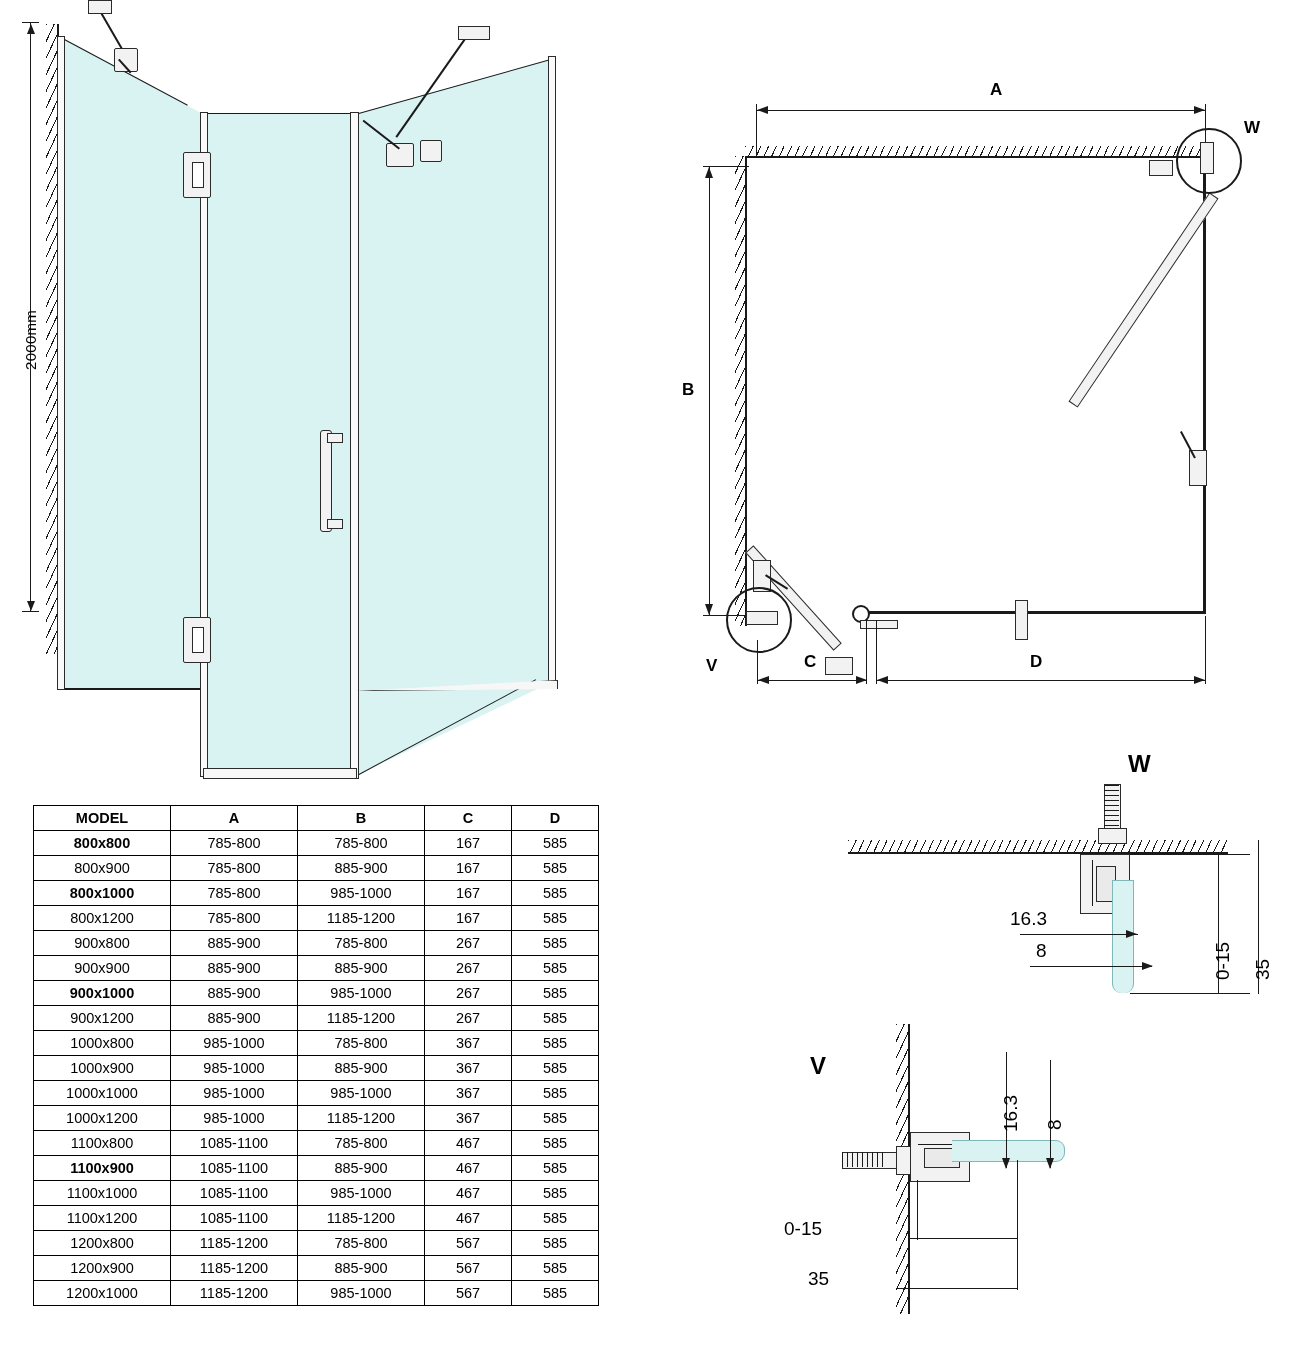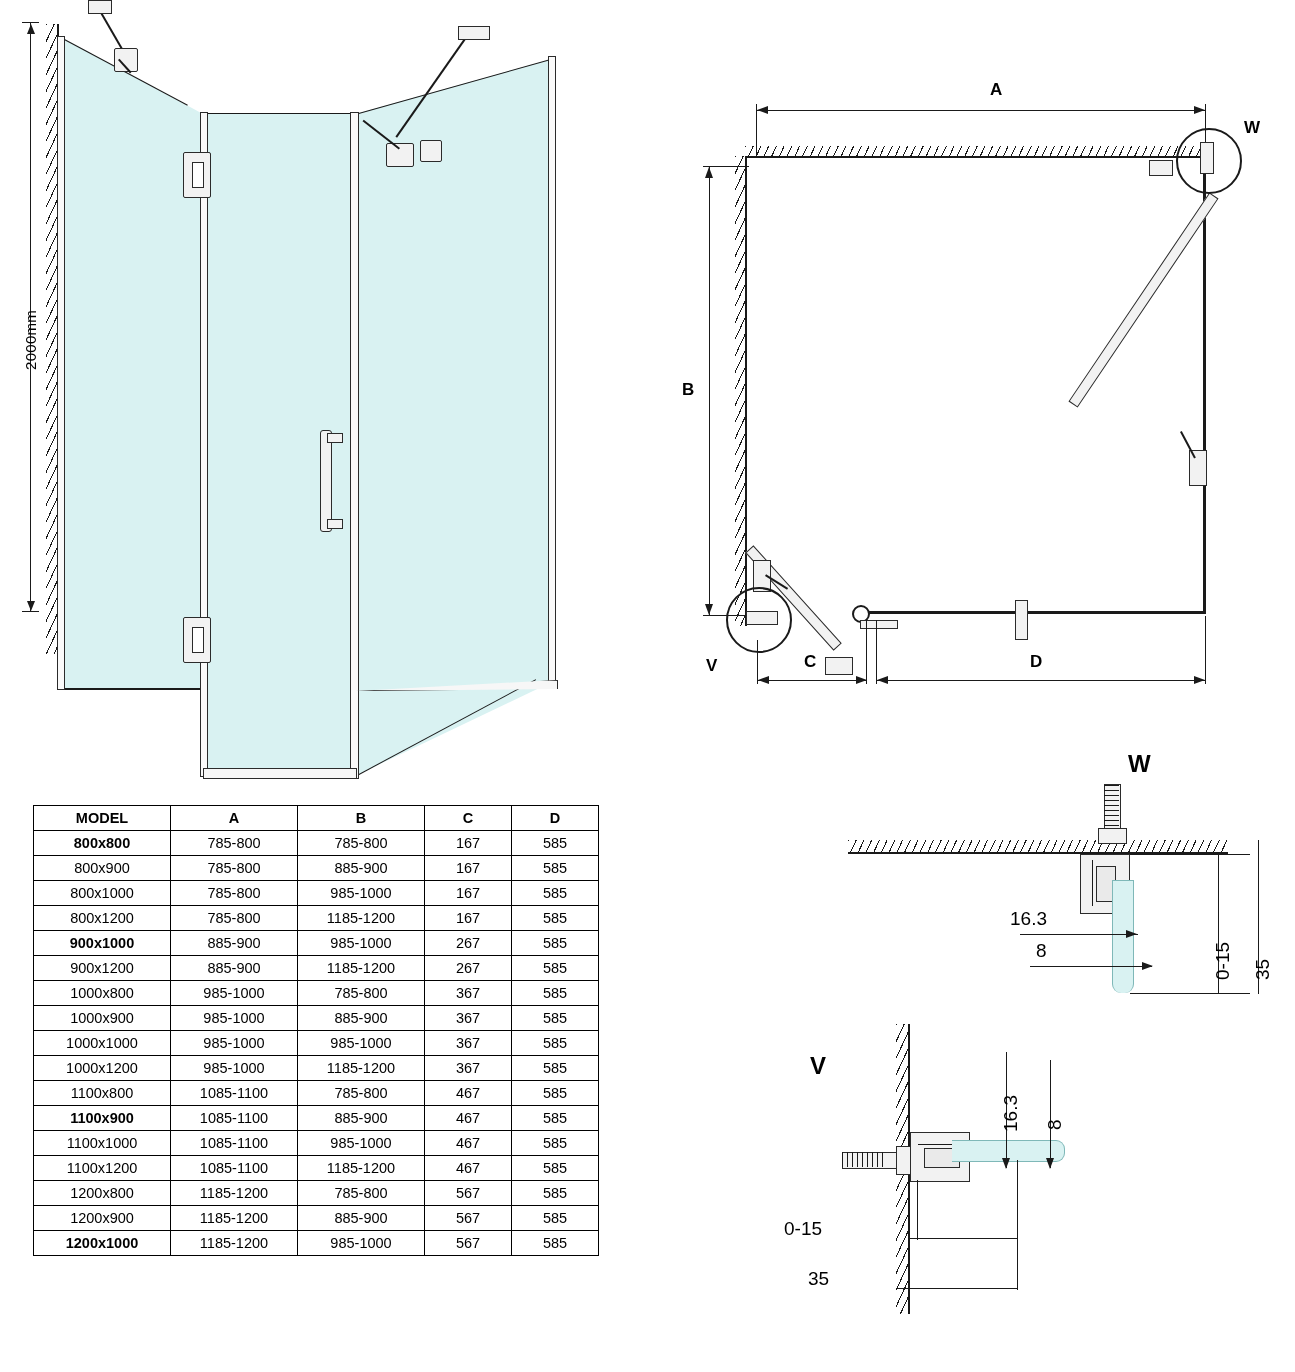--- a/index.html
+++ b/index.html
@@ -267,31 +267,45 @@
           <td>585</td>
         </tr>
         <tr>
           <td style="font-weight: normal;">800x900</td>
           <td>785-800</td>
           <td>885-900</td>
           <td>167</td>
           <td>585</td>
         </tr>
         <tr>
-          <td style="font-weight: normal;">800x1000</td>
+          <td style="font-weight: bold;">800x1000</td>
           <td>785-800</td>
           <td>985-1000</td>
           <td>167</td>
           <td>585</td>
         </tr>
         <tr>
           <td style="font-weight: normal;">800x1200</td>
           <td>785-800</td>
           <td>1185-1200</td>
           <td>167</td>
+          <td>585</td>
+        </tr>
+        <tr>
+          <td style="font-weight: normal;">900x800</td>
+          <td>885-900</td>
+          <td>785-800</td>
+          <td>267</td>
+          <td>585</td>
+        </tr>
+        <tr>
+          <td style="font-weight: normal;">900x900</td>
+          <td>885-900</td>
+          <td>885-900</td>
+          <td>267</td>
           <td>585</td>
         </tr>
         <tr>
           <td style="font-weight: bold;">900x1000</td>
           <td>885-900</td>
           <td>985-1000</td>
           <td>267</td>
           <td>585</td>
         </tr>
         <tr>
@@ -365,21 +379,21 @@
           <td>585</td>
         </tr>
         <tr>
           <td style="font-weight: normal;">1200x900</td>
           <td>1185-1200</td>
           <td>885-900</td>
           <td>567</td>
           <td>585</td>
         </tr>
         <tr>
-          <td style="font-weight: bold;">1200x1000</td>
+          <td style="font-weight: normal;">1200x1000</td>
           <td>1185-1200</td>
           <td>985-1000</td>
           <td>567</td>
           <td>585</td>
         </tr>
       </tbody>
   </table>
 </div>
 
 </body></html>

